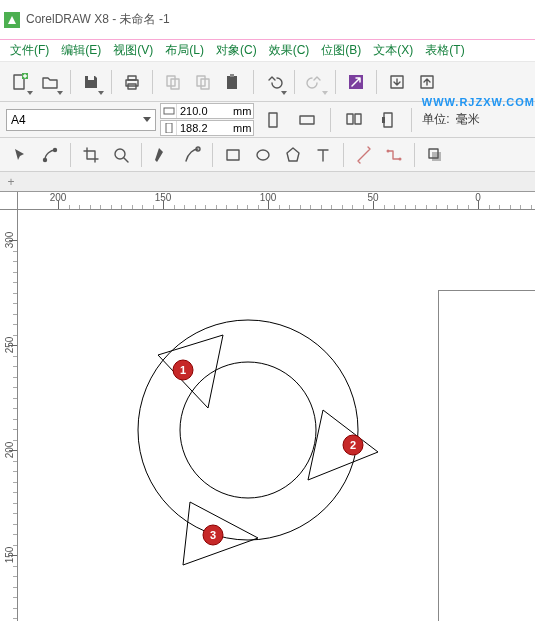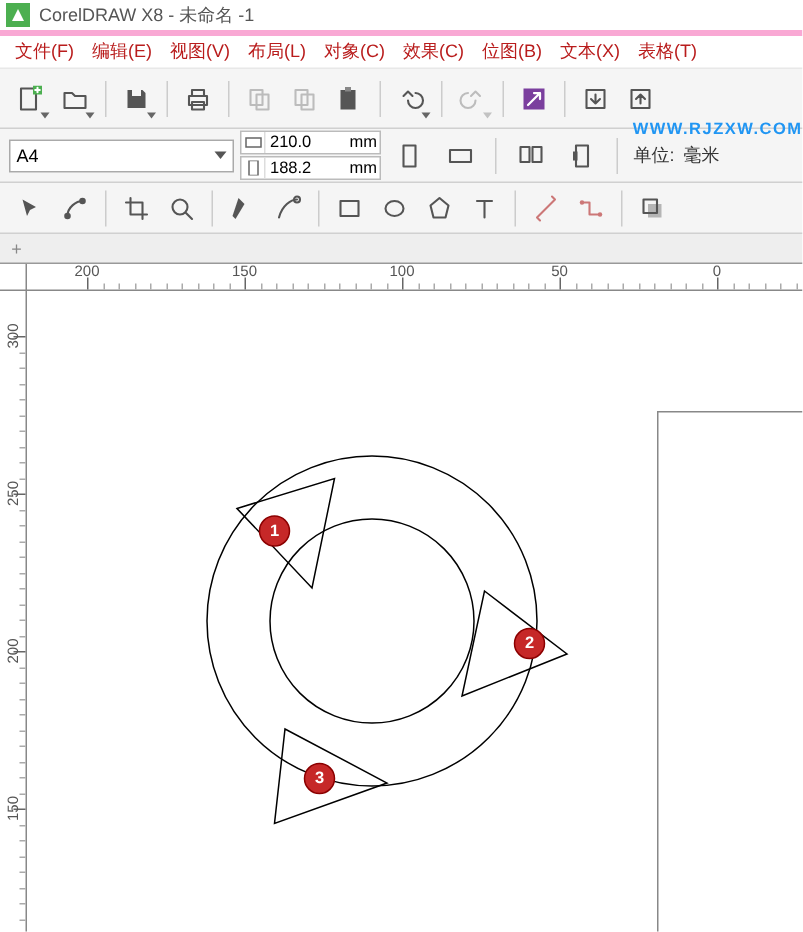--- a/index.html
+++ b/index.html
@@ -1,22 +1,22 @@
 <!DOCTYPE html>
 <html><head>
 <meta charset="utf-8">
 <style>
 *{margin:0;padding:0;box-sizing:border-box;font-family:"Microsoft YaHei",SimSun,sans-serif;font-size:12px;user-select:none}
 body{background:#fff;width:535px;height:621px;overflow:hidden;position:relative}
-.titlebar{height:24px;background:#fff;display:flex;align-items:center;padding:0 4px;border-bottom:4px solid #f9a8d4}
+.titlebar{height:40px;background:#fff;display:flex;align-items:center;padding:0 4px;border-bottom:1px solid #f9a8d4}
 .app-icon{width:16px;height:16px;background:#4caf50;display:flex;align-items:center;justify-content:center;margin-right:6px}
 .app-icon svg{width:12px;height:12px}
 .title-text{color:#555}
 .menubar{height:22px;background:#fff;display:flex;align-items:center;padding:0 4px;border-bottom:1px solid #e8e8e8}
-.menu-item{padding:2px 6px;color:#b91c1c;cursor:default}
+.menu-item{padding:2px 6px;color:#15803d;cursor:default}
 .toolbar{height:40px;background:#f5f5f5;display:flex;align-items:center;padding:0 6px;gap:2px;border-bottom:1px solid #d0d0d0}
 .tbtn{width:28px;height:28px;display:flex;align-items:center;justify-content:center;background:transparent;border:none;position:relative}
 .tbtn.disabled{opacity:.35}
 .tbtn .dd{position:absolute;right:1px;bottom:1px;width:0;height:0;border-left:3px solid transparent;border-right:3px solid transparent;border-top:4px solid #666}
 .sep{width:1px;height:24px;background:#ccc;margin:0 4px}
 .propbar{height:36px;background:#f5f5f5;display:flex;align-items:center;padding:0 6px;gap:4px;border-bottom:1px solid #d0d0d0;position:relative}
 .combo{height:22px;border:1px solid #aaa;background:#fff;display:flex;align-items:center;padding:0 4px;min-width:150px;position:relative}
 .combo .dd2{position:absolute;right:4px;width:0;height:0;border-left:4px solid transparent;border-right:4px solid transparent;border-top:5px solid #555}
 .dim-group{display:flex;flex-direction:column;gap:1px}
 .dim-row{display:flex;align-items:center;height:16px;border:1px solid #bbb;background:#fff}

